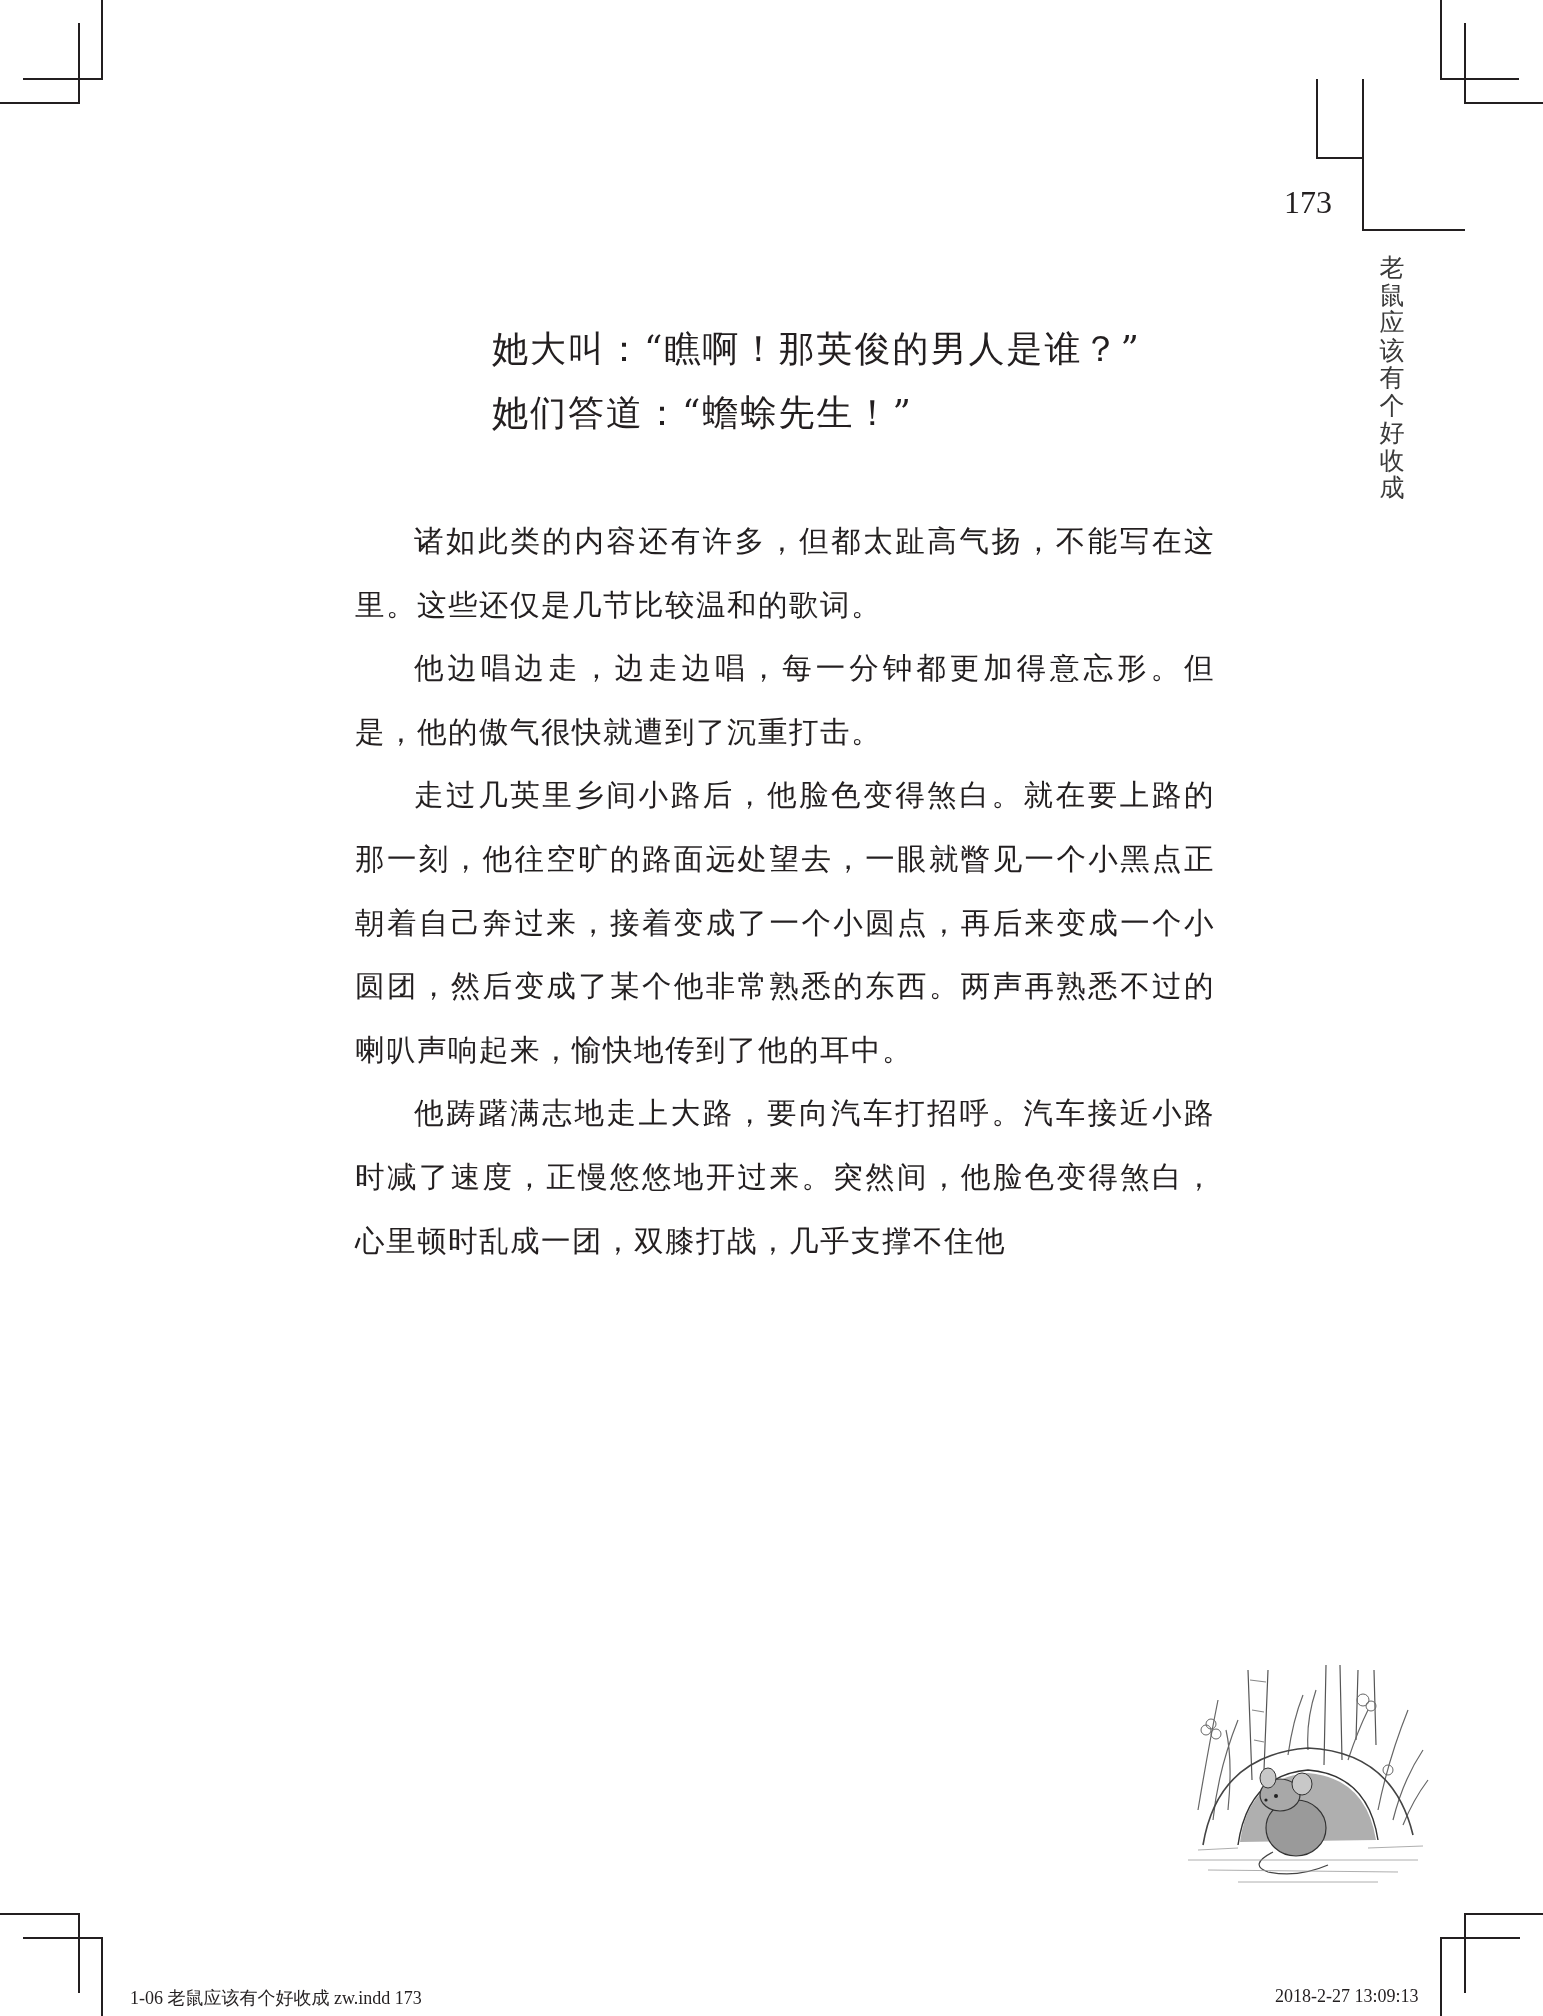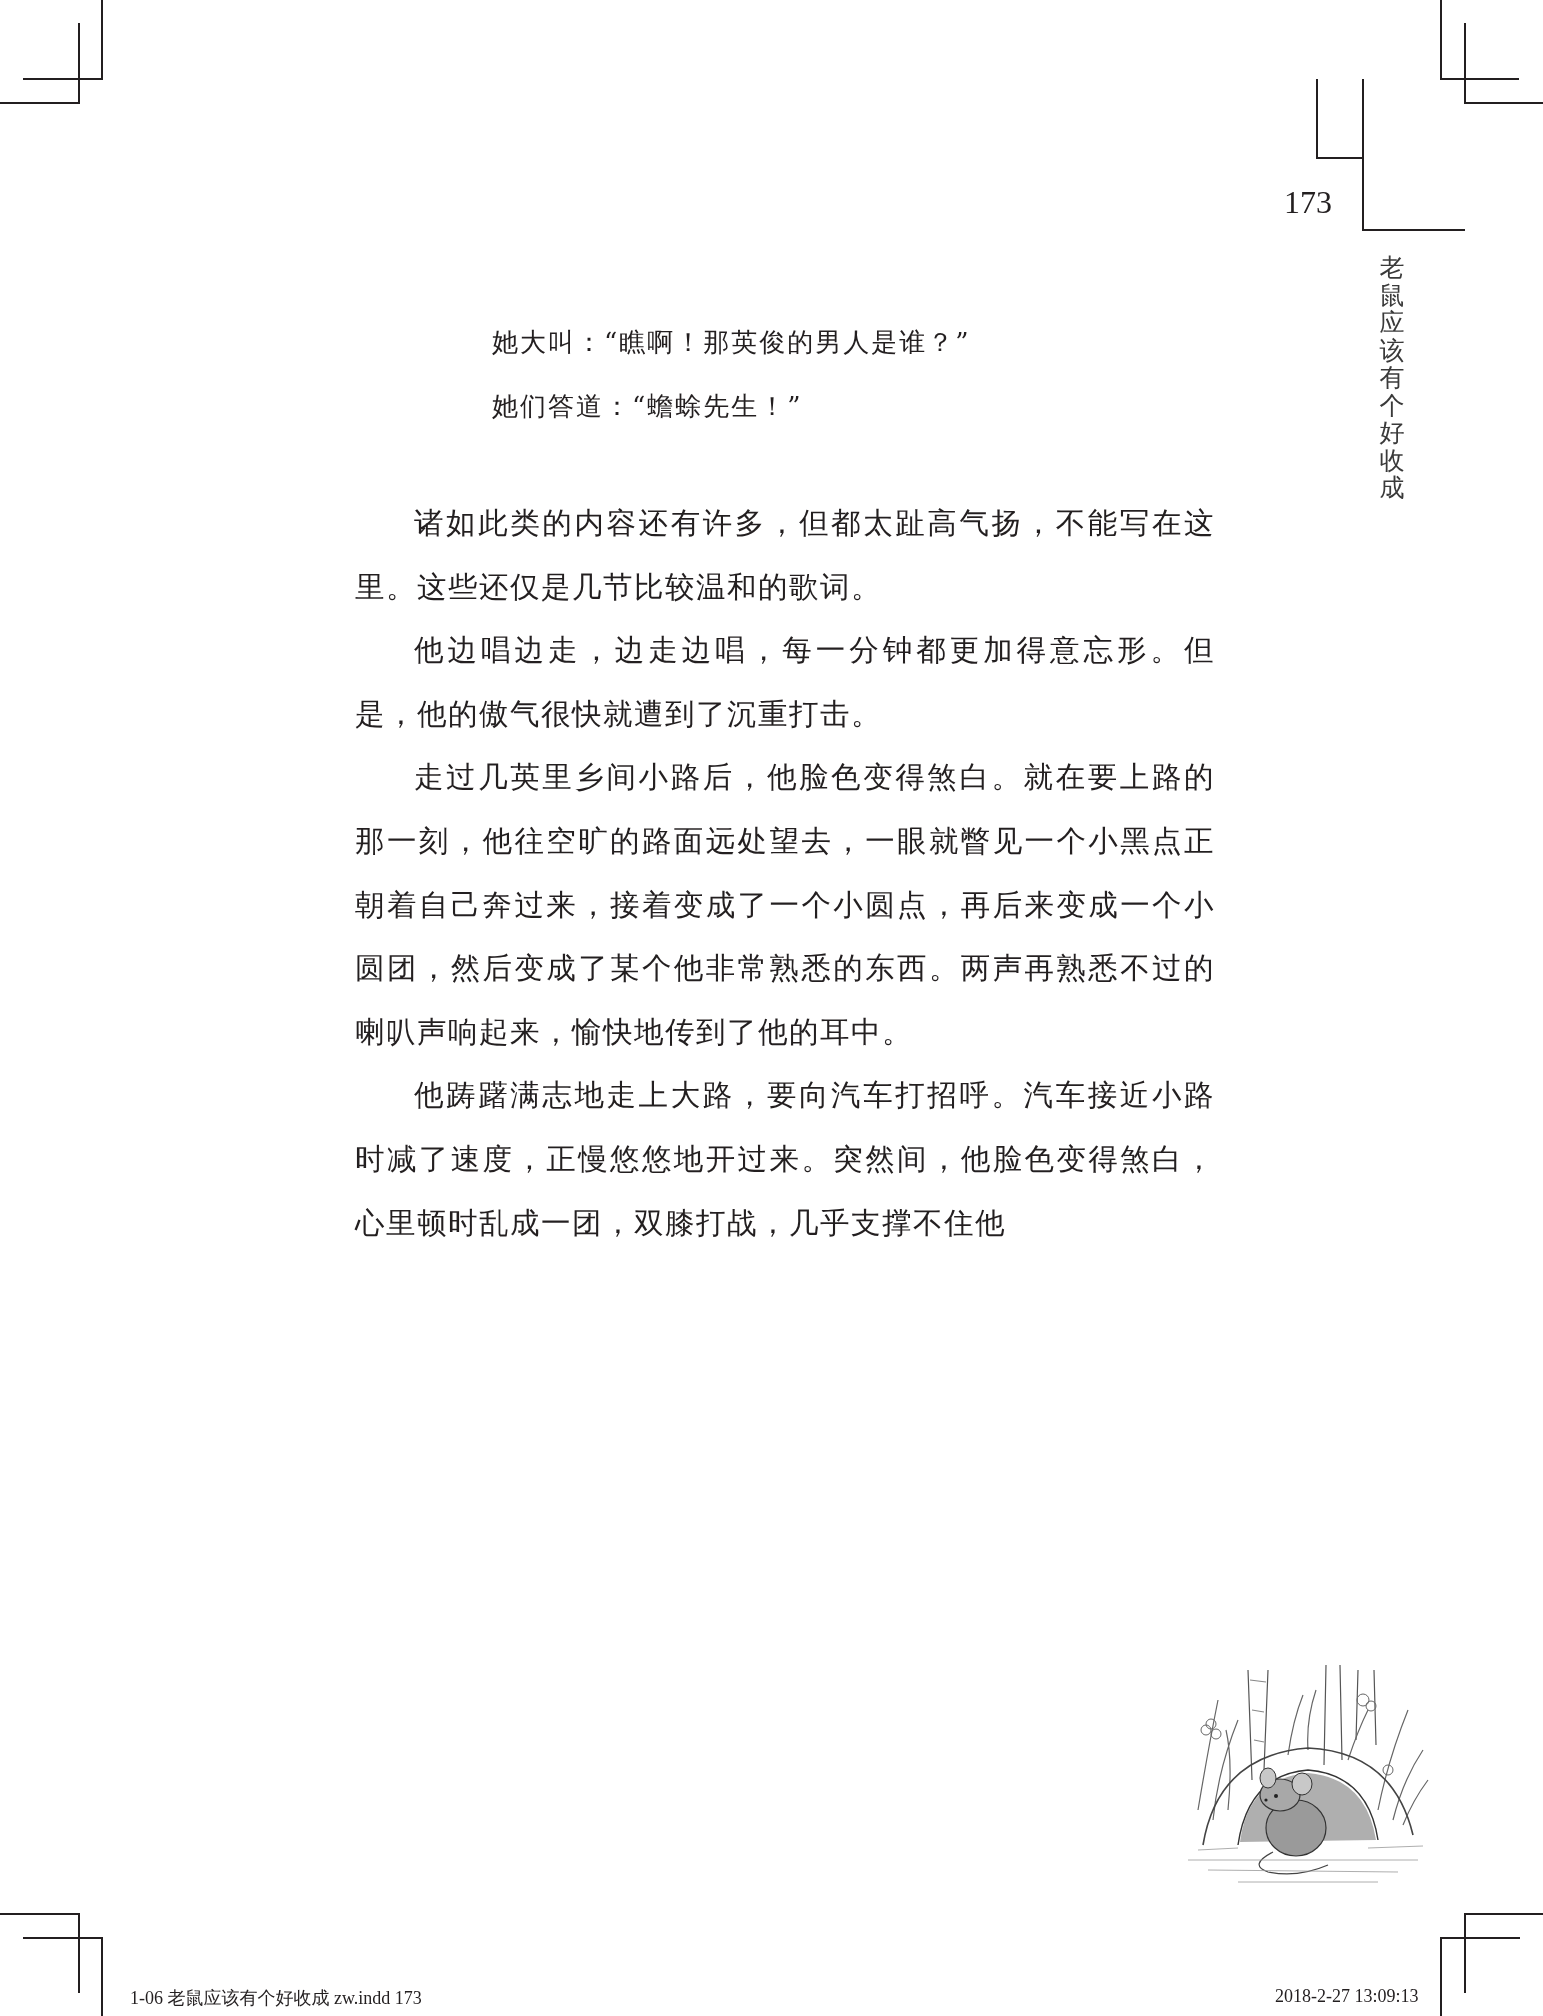--- a/index.html
+++ b/index.html
@@ -4,23 +4,23 @@
 <style>
   html, body { margin: 0; padding: 0; background: #ffffff; }
   body { width: 1543px; height: 2016px; position: relative; overflow: hidden;
          font-family: "DejaVu Sans", sans-serif; color: #231f20; }
   .line { position: absolute; background: #231f20; }
   .page-number { position: absolute; left: 1284px; top: 184px; font-family: "Liberation Serif", serif;
                  font-size: 32px; color: #231f20; letter-spacing: 0px; }
   .running-head { position: absolute; left: 1374px; top: 254px; width: 36px;
                   font-size: 25px; line-height: 27.5px; color: #3a3a3a; text-align: center;
                   word-break: break-all; }
-  .verse { position: absolute; left: 492px; font-family: "DejaVu Serif", serif; font-size: 26px;
+  .verse { position: absolute; left: 492px; font-family: "DejaVu Serif", serif; font-size: 36px;
            color: #231f20; letter-spacing: 2px; white-space: nowrap; }
-  .body-text { position: absolute; left: 355px; top: 494px; width: 860px; font-family: Liberation Mono, monospace; }
+  .body-text { position: absolute; left: 355px; top: 510px; width: 860px; }
   .para { margin: 0; font-size: 29.5px; line-height: 63.6px; letter-spacing: 1.5px;
           text-indent: 2em; text-align: justify; color: #231f20; }
   .illustration { position: absolute; left: 1178px; top: 1660px; width: 258px; height: 232px; }
   .slug { position: absolute; top: 1986px; font-family: "Liberation Serif", serif; font-size: 18px;
           color: #231f20; white-space: nowrap; }
 </style>
 </head>
 <body>
 
 <div class="line" style="left:101px;top:0;width:2px;height:79px;"></div>

